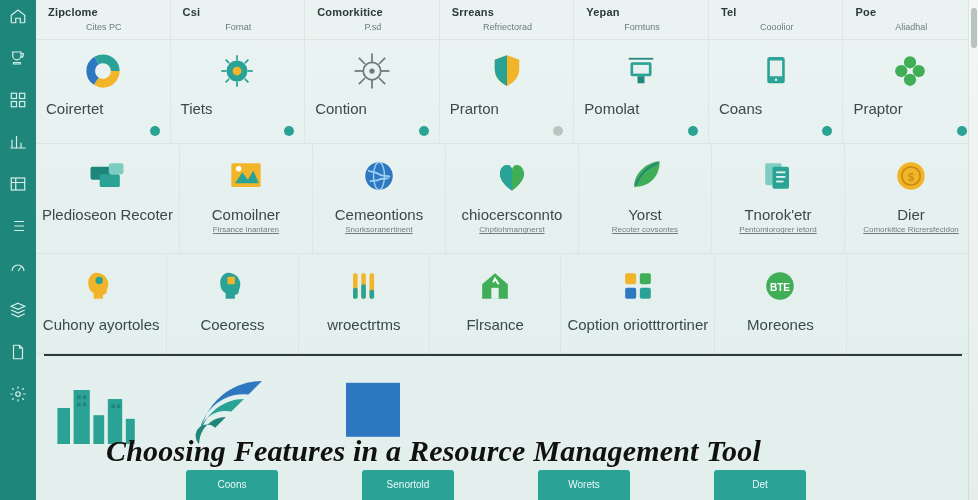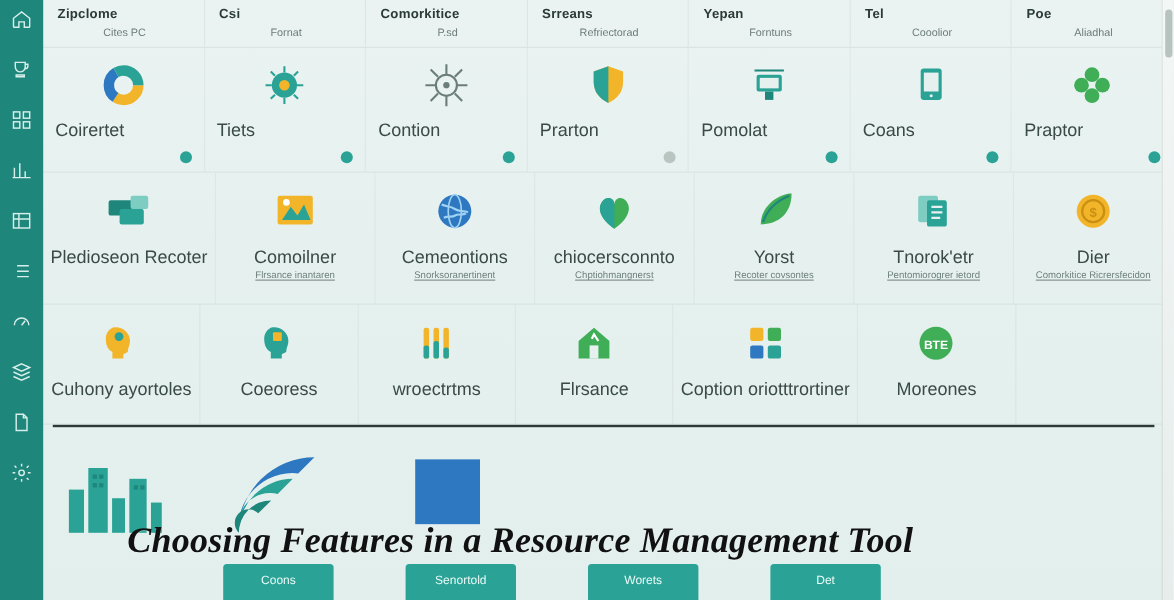--- a/index.html
+++ b/index.html
@@ -130,21 +130,21 @@
     color: #111;
     letter-spacing: .2px;
     text-shadow: 0 1px 0 rgba(255,255,255,.3);
   }
 
   .pillbar {
     position: absolute;
     left: 150px;
     bottom: 0;
     display: flex;
-    gap: 60px;
+    gap: 84px;
   }
   .pill {
     background: #2aa396;
     color: #eafaf7;
     font-size: 10px;
     padding: 9px 22px 10px;
     border-radius: 3px 3px 0 0;
     min-width: 92px;
     text-align: center;
     cursor: pointer;

